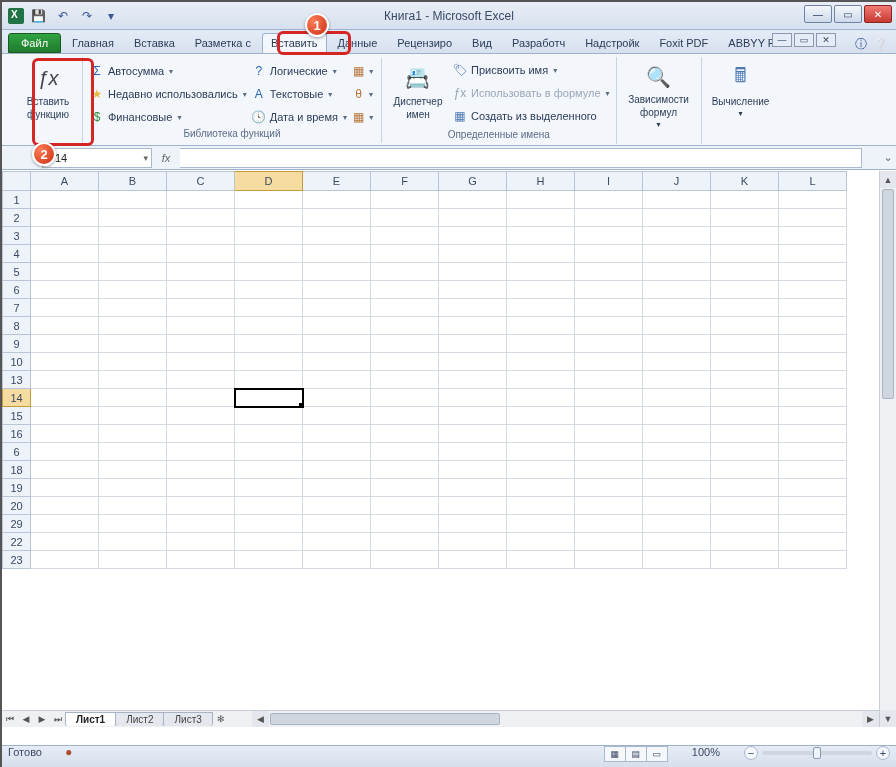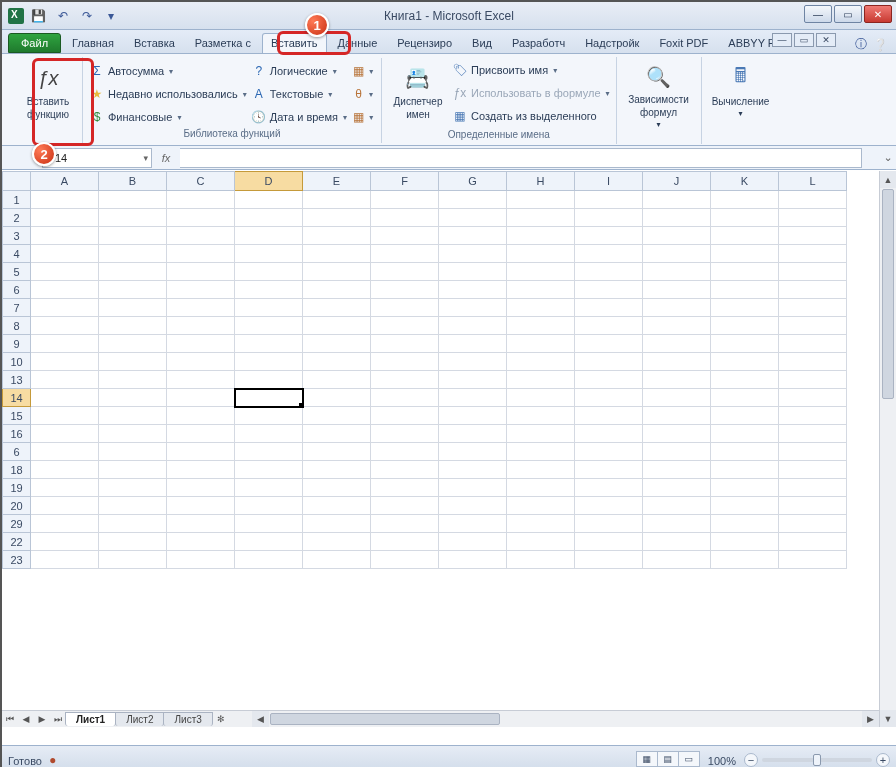--- a/index.html
+++ b/index.html
@@ -60,21 +60,21 @@
 .hscroll{position:absolute;left:250px;right:17px;bottom:0;height:17px;background:#eef0f3;border-top:1px solid #c7ccd5}
 .hscroll .thumb{position:absolute;top:2px;bottom:2px;left:18px;width:230px;background:#cfd6e0;border:1px solid #aab3c2;border-radius:2px}
 .hscroll .sbtn{position:absolute;top:0;bottom:0;width:17px;background:#e4e8ee;display:flex;align-items:center;justify-content:center;font-size:9px;color:#555}
 
 .sheettabs{position:absolute;left:0;bottom:0;height:17px;width:250px;background:#eef0f3;border-top:1px solid #c7ccd5;display:flex;align-items:center}
 .sheettabs .nav{width:16px;text-align:center;font-size:9px;color:#555}
 .sheettabs .stab{padding:1px 10px;background:#fff;border:1px solid #aab3c2;border-bottom:none;border-radius:0 0 3px 3px;font-size:10px;margin-left:-1px;color:#444}
 .sheettabs .stab.active{background:#fff;font-weight:bold;color:#222}
 .sheettabs .stab.in{background:#e4e8ee}
 
-.status{position:absolute;left:0;right:0;bottom:0;height:22px;background:linear-gradient(#e6ecf5,#d5dfec);border-top:1px solid #9db2cd;display:flex;align-items:flex-end;font-size:11px;color:#3a4a63;padding:0 6px;gap:8px}
+.status{position:absolute;left:0;right:0;bottom:0;height:22px;background:linear-gradient(#e6ecf5,#d5dfec);border-top:1px solid #9db2cd;display:flex;align-items:flex-start;font-size:11px;color:#3a4a63;padding:0 6px;gap:24px}
 .status .spacer{flex:1}
 .viewbtns{display:flex}
 .viewbtns .vb{width:22px;height:16px;border:1px solid #aab9cd;background:#f4f7fb;margin-left:-1px;display:flex;align-items:center;justify-content:center;font-size:9px}
 .zoom{display:flex;align-items:center;gap:4px}
 .zoom .track{width:110px;height:4px;background:#cfd6e0;position:relative;border-radius:2px}
 .zoom .track .th{position:absolute;top:-4px;left:50%;width:8px;height:12px;margin-left:-4px;background:#eef3fa;border:1px solid #8a99ae;border-radius:2px}
 .zoom .zb{width:14px;height:14px;border:1px solid #aab9cd;background:#f4f7fb;border-radius:7px;display:flex;align-items:center;justify-content:center;font-size:11px}
 .mdi{position:absolute;right:60px;top:31px;display:flex;gap:2px}
 .mdi .wb{width:20px;height:14px;border:1px solid #8a99ae;background:#e4ecf7;font-size:9px;display:flex;align-items:center;justify-content:center;color:#3a4a63}
 </style>

